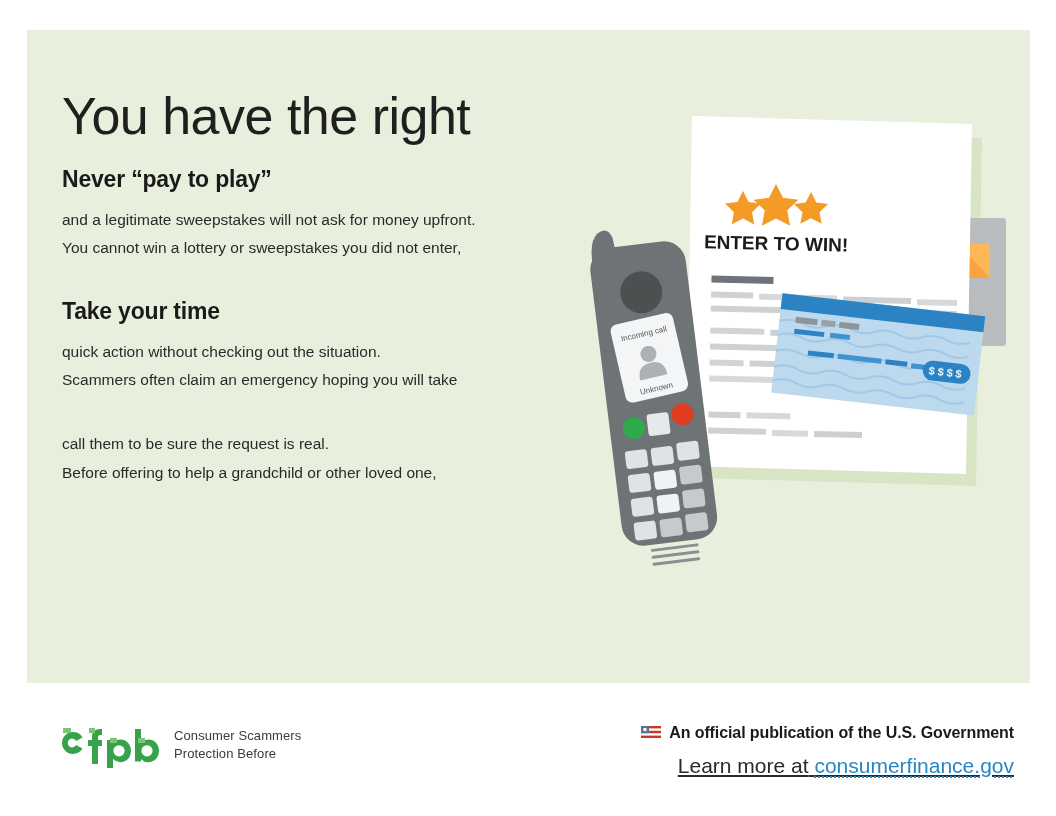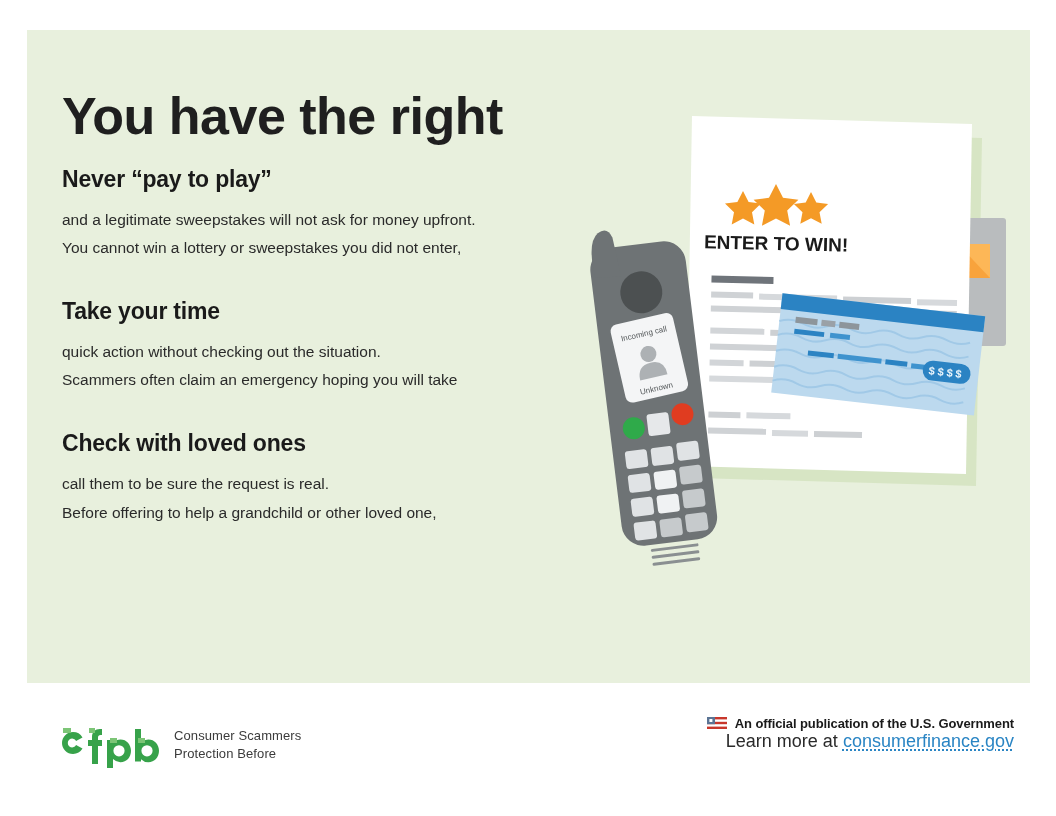--- a/index.html
+++ b/index.html
@@ -33,21 +33,21 @@
   
   #text-column {
     position: absolute;
     left: 62px;
     top: 84px;
     width: 580px;
   }
   #headline {
     font-size: 52px;
     line-height: 1.26;
-    font-weight: 700;
+    font-weight: 400;
     color: #1f1f1f;
     letter-spacing: -0.5px;
     margin: 0 0 14px 0;
   }
   #headline .hl-line { display: block; }
 
   .section { margin-top: 36px; }
   .section:first-of-type { margin-top: 16px; }
   .section-head {
     font-size: 23px;
@@ -88,29 +88,31 @@
     position: absolute;
     right: 42px;
     top: 716px;
     text-align: right;
   }
   #official-line {
     display: flex;
     align-items: center;
     justify-content: flex-end;
     gap: 8px;
-    font-size: 13px;
+    font-size: 16px;
     font-weight: 700;
     color: #1a1a1a;
     letter-spacing: -0.1px;
+    margin-top: 8px;
   }
   #learn-more-line {
-    margin-top: 0;
-    font-size: 18px;
+    margin-top: 12px;
+    font-size: 21px;
     color: #2a2a2a;
+    text-decoration: underline;
   }
   #site-link {
     color: #2a85c4;
     text-decoration: underline;
     text-decoration-style: dotted;
     text-underline-offset: 3px;
   }
 
   
   #illustration {
@@ -272,21 +274,20 @@
 
     <div class="section">
       <h2 class="section-head">Take your time</h2>
       <p class="section-body">
         <span class="bl">quick action without checking out the situation.</span>
         <span class="bl">Scammers often claim an emergency hoping you will take</span>
       </p>
     </div>
 
     <div class="section">
-      <h2 class="section-head">Check with loved ones</h2>
       <p class="section-body">
         <span class="bl">call them to be sure the request is real.</span>
         <span class="bl">Before offering to help a grandchild or other loved one,</span>
       </p>
     </div>
   </div>
 
   <div id="footer-left">
     <svg id="cfpb-mark" width="108" height="46" viewBox="0 0 108 46" xmlns="http://www.w3.org/2000/svg">
       <g fill="#37a24a">

